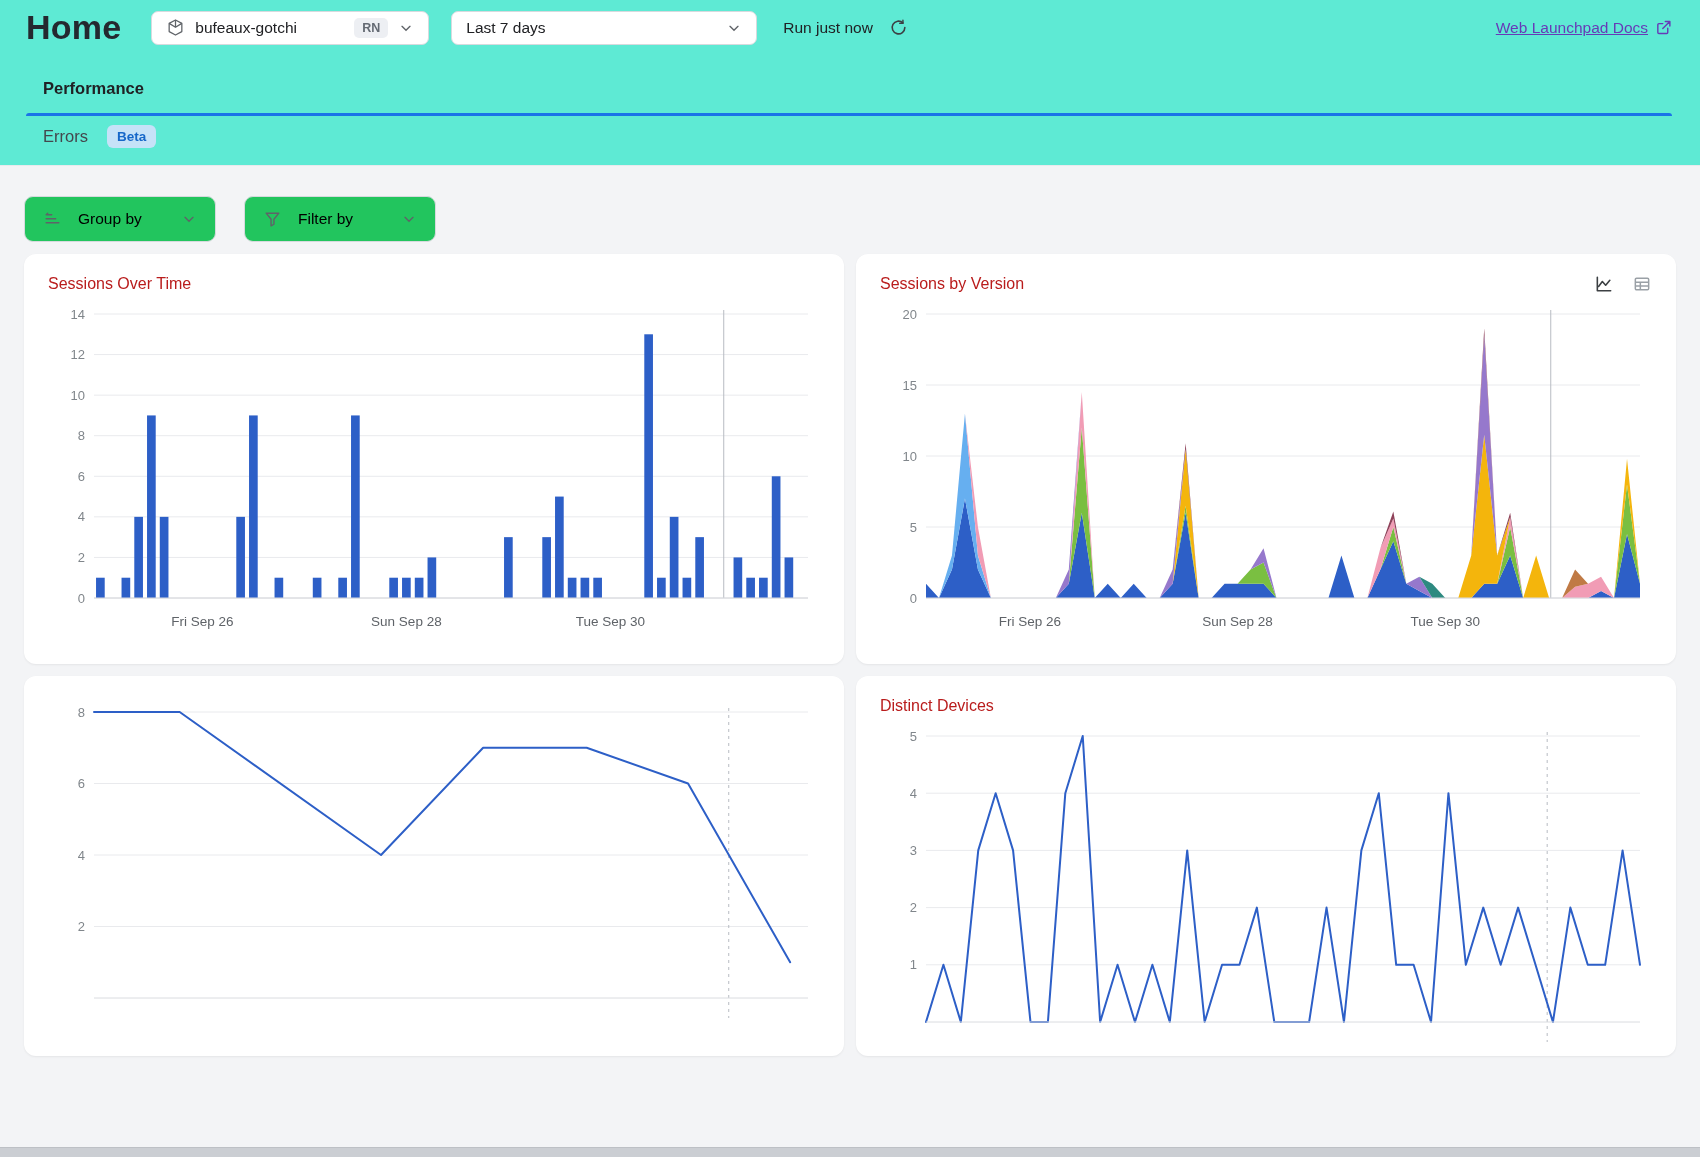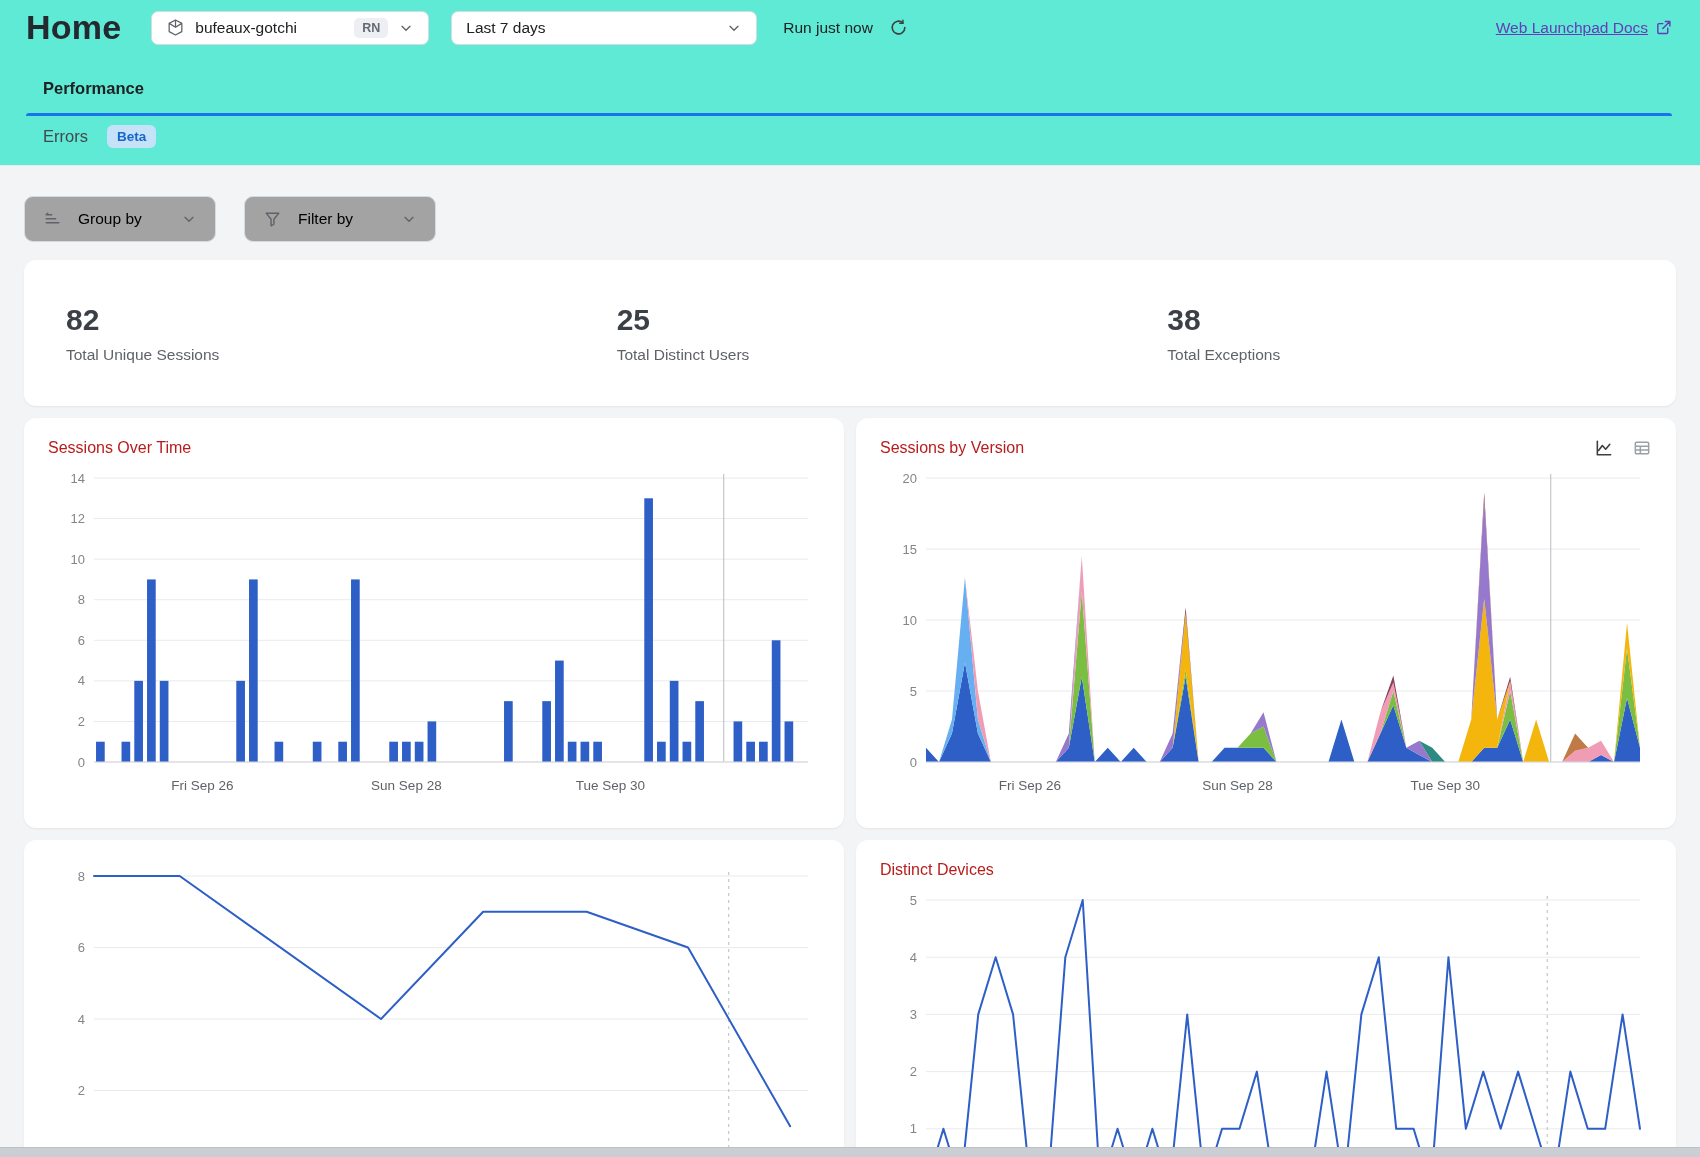--- a/index.html
+++ b/index.html
@@ -19,21 +19,21 @@
   .refresh-btn{background:none;border:none;padding:2px;cursor:pointer;display:flex;}
   .spacer{flex:1;}
   .docs-link{color:#673ab7;font-size:15.5px;text-decoration:underline;display:flex;align-items:center;gap:7px;cursor:pointer;}
   .tabs{display:flex;margin-top:22px;padding-left:0;flex-direction:column;}
   .tab{position:relative;padding:10px 17px 17px;font-size:16.5px;cursor:pointer;display:flex;align-items:center;color:#44474d;}
   .tab.active{color:#202124;font-weight:700;}
   .tab .underline{position:absolute;left:0;right:0;bottom:-1px;height:3px;background:#1a73e8;border-radius:3px 3px 0 0;}
   .badge-beta{background:#c6e2f8;color:#1667c9;font-size:13.5px;font-weight:600;border-radius:6px;padding:4px 10px;margin-left:19px;}
   .content{padding:0 24px;}
   .filter-row{margin-top:30px;display:flex;gap:28px;}
-  .filter-btn{display:inline-flex;align-items:center;gap:14px;height:46px;background:#a3a3a3;border:1px solid #d7dade;
+  .filter-btn{display:inline-flex;align-items:center;gap:14px;height:46px;background:#22c55e;border:1px solid #d7dade;
     border-radius:9px;padding:0 18px;font-size:15.5px;cursor:pointer;width:192px;box-sizing:border-box;justify-content:flex-start;}
   .filter-btn .lbl{flex:1;text-align:left;margin-left:2px;}
   .stats-card{margin-top:18px;background:#fff;border-radius:12px;height:146px;
     box-shadow:0 1px 2px rgba(60,64,67,.08);display:grid;grid-template-columns:1fr 1fr 1fr;align-items:center;}
   .stat{padding-left:42px;}
   .stat .num{font-size:30px;font-weight:700;color:#3b3f46;}
   .stat .lab{font-size:15.5px;color:#5f6368;margin-top:9px;}
   .charts-grid{margin-top:12px;display:grid;grid-template-columns:1fr 1fr;gap:12px;grid-template-rows:410px 380px;}
   .chart-card{background:#fff;border-radius:12px;box-shadow:0 1px 2px rgba(60,64,67,.08);padding:18px 24px 10px;box-sizing:border-box;overflow:hidden;}
   .card-head{display:flex;align-items:center;height:24px;}
@@ -139,34 +139,20 @@
       </span>
       <span class="lbl">Filter by</span>
       <span class="icon">
         <svg width="16" height="16" viewBox="0 0 24 24" fill="none" stroke="#5f6368" stroke-width="2" stroke-linecap="round">
             <path d="M6 9.5l6 6 6-6"></path>
           </svg>
       </span>
     </button>
   </div>
 
-  <div class="stats-card">
-    <div class="stat">
-      <div class="num">82</div>
-      <div class="lab">Total Unique Sessions</div>
-    </div>
-    <div class="stat">
-      <div class="num">25</div>
-      <div class="lab">Total Distinct Users</div>
-    </div>
-    <div class="stat">
-      <div class="num">38</div>
-      <div class="lab">Total Exceptions</div>
-    </div>
-  </div>
 
   <div class="charts-grid">
     <div class="chart-card">
       <div class="card-head">
         <span class="card-title">Sessions Over Time</span>
       </div>
       <div class="chart"><svg width="772" height="340">
             <line x1="46" y1="298" x2="760" y2="298" stroke="#dadce0" stroke-width="1"></line>
             <text x="37" y="302.5" text-anchor="end" fill="#80868b" font-size="13">0</text>
             <line x1="46" y1="257.42857142857144" x2="760" y2="257.42857142857144" stroke="#e9eaed" stroke-width="1"></line>

